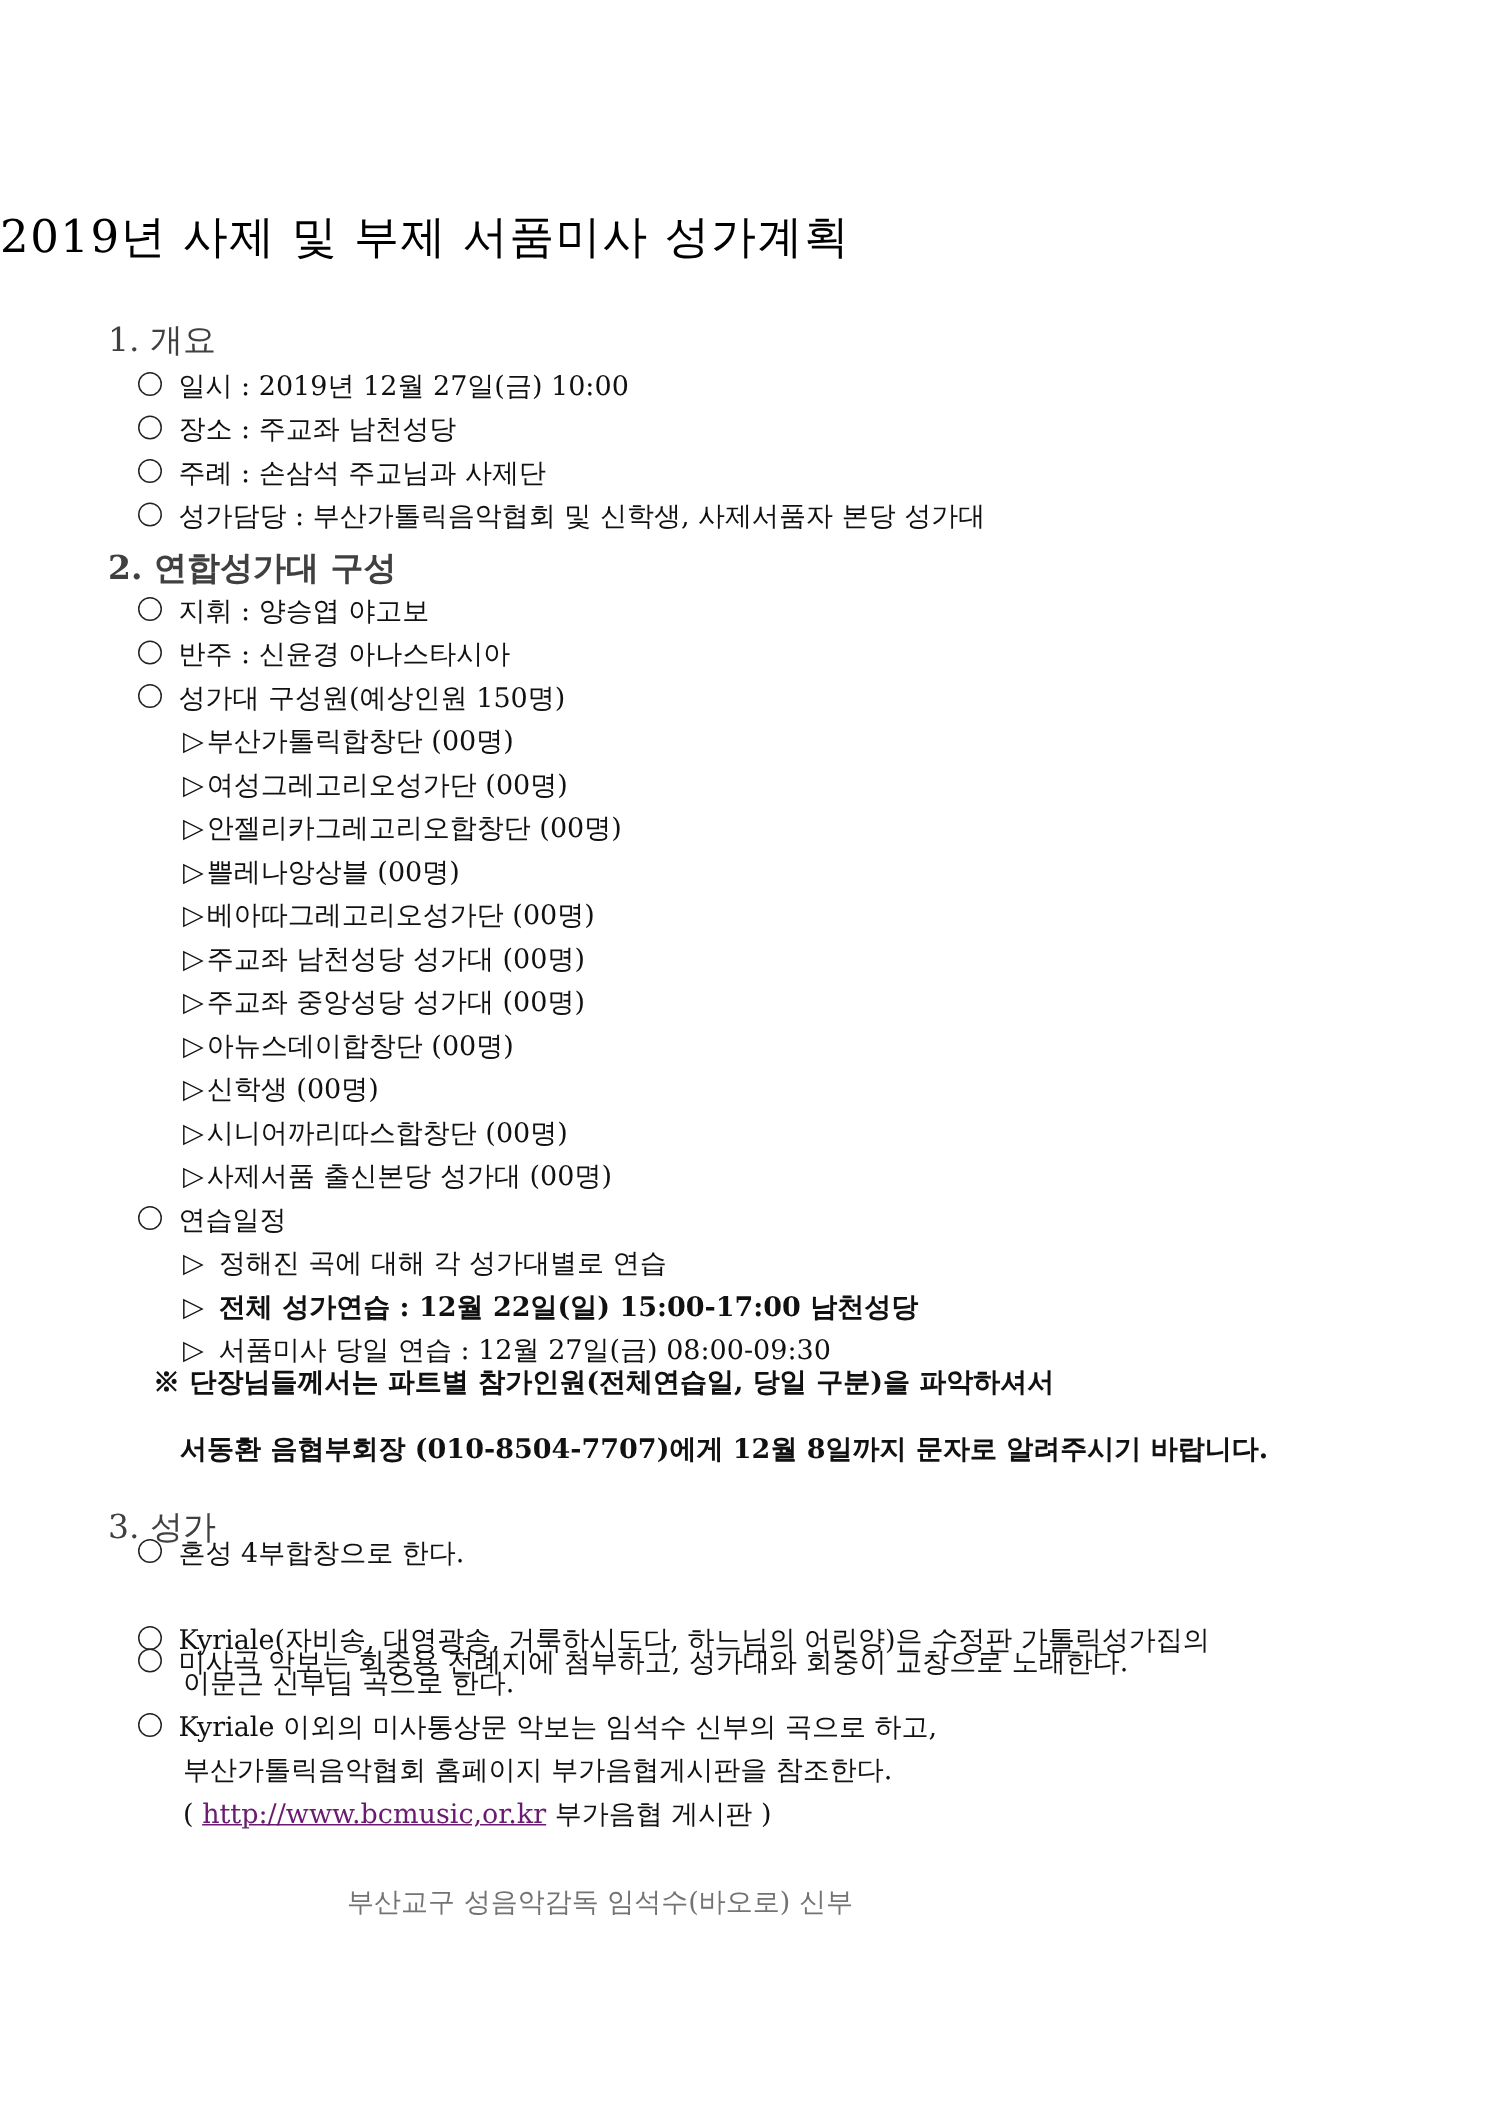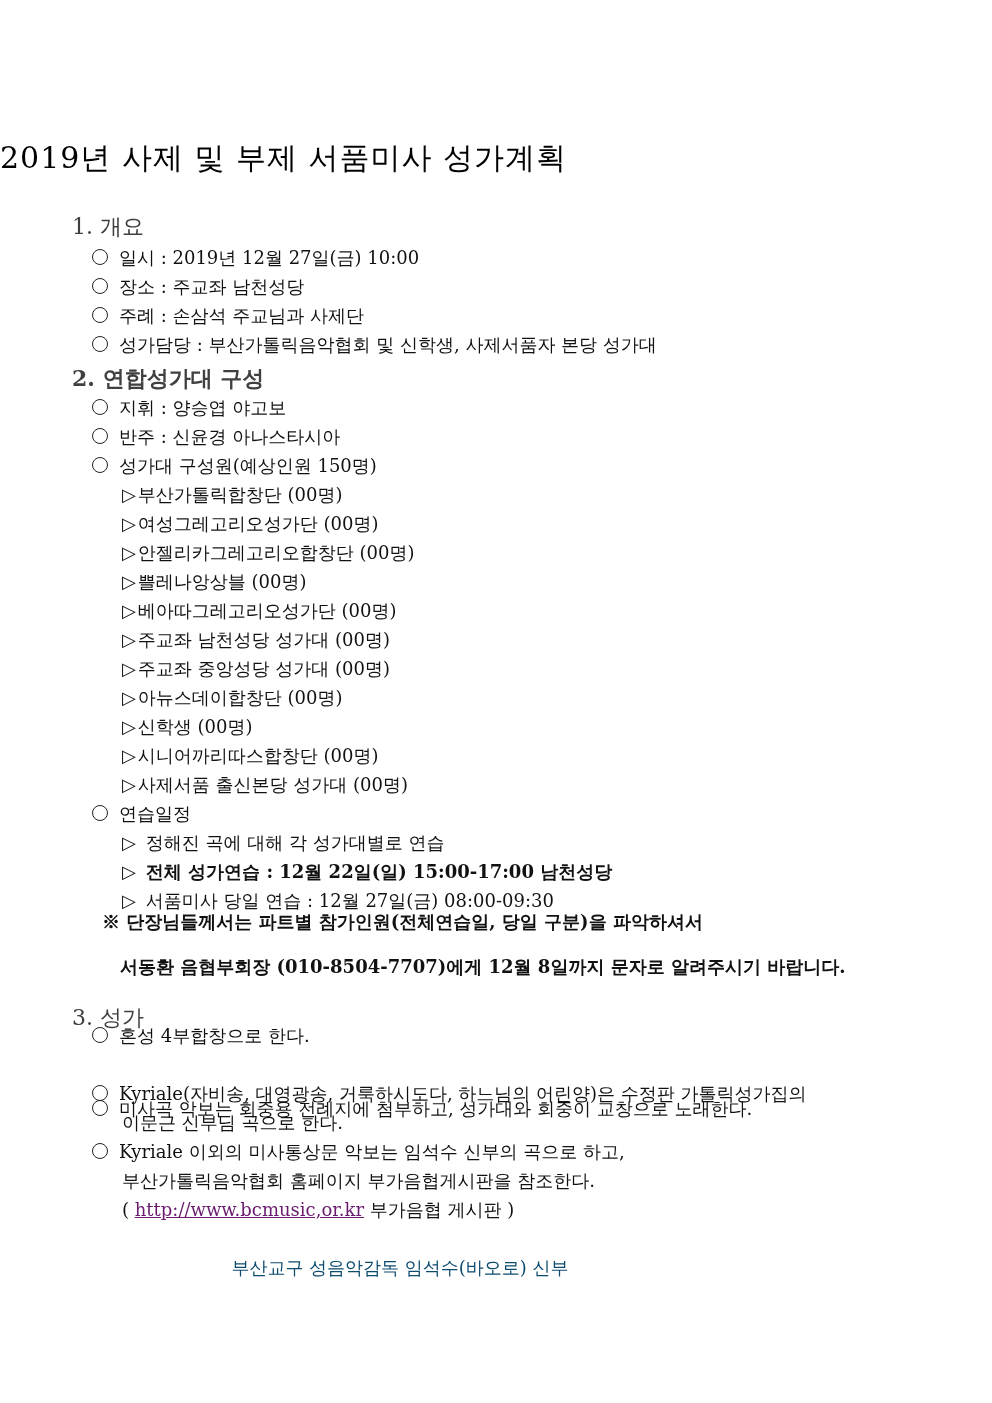--- a/index.html
+++ b/index.html
@@ -29,21 +29,21 @@
     display: inline-block; width: 14px; height: 14px; border: 1.3px solid #222;
     border-radius: 50%; margin-right: 11px; vertical-align: -1px;
   }
   .tri { margin-right: 2px; }
   .tri.sp { margin-right: 10px; }
   .bold { font-weight: bold; }
   .note { font-weight: bold; font-size: 18px; }
   .link { color: #6a1b6f; text-decoration: underline; }
   .sign {
     position: absolute; left: 0; top: 1256px; width: 800px; text-align: center;
-    font-size: 18px; color: #0c4a6e;
+    font-size: 18px; color: #737373;
   }
 </style>
 </head>
 <body>
 
 <div class="page">
 
   <div class="title">2019년 사제 및 부제 서품미사 성가계획</div>
 
   <div class="h" style="top:212px;">1. 개요</div>

